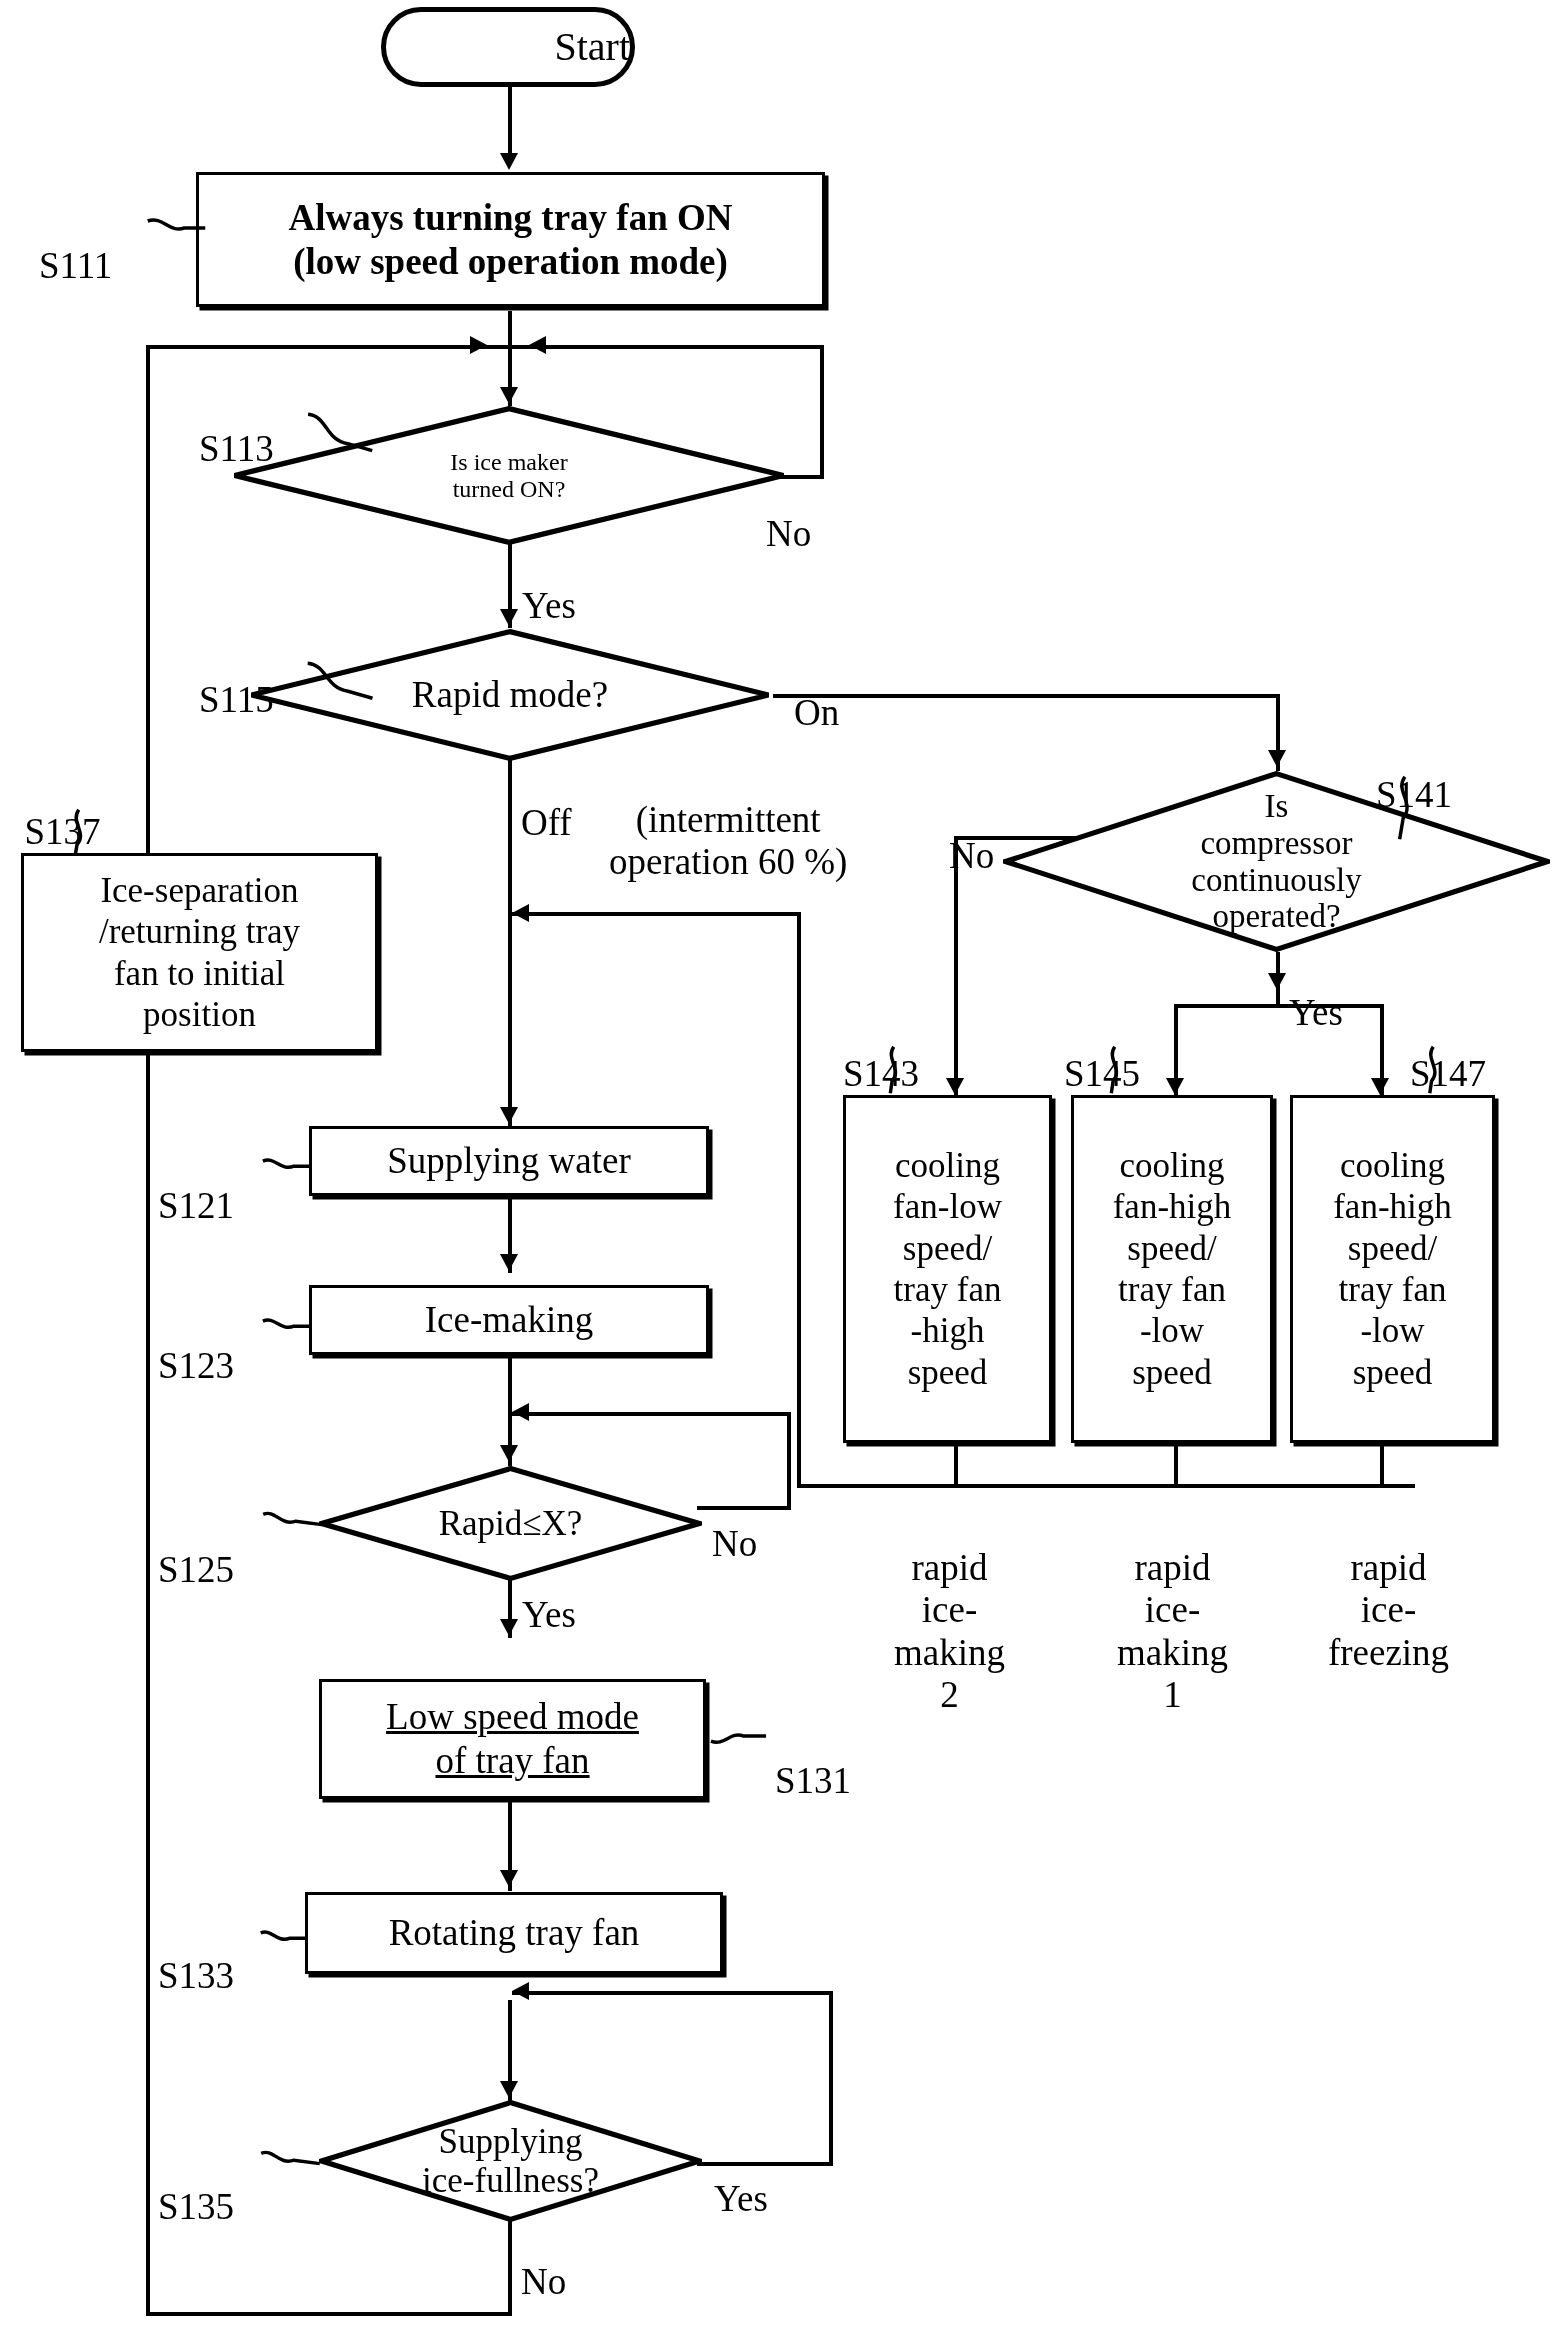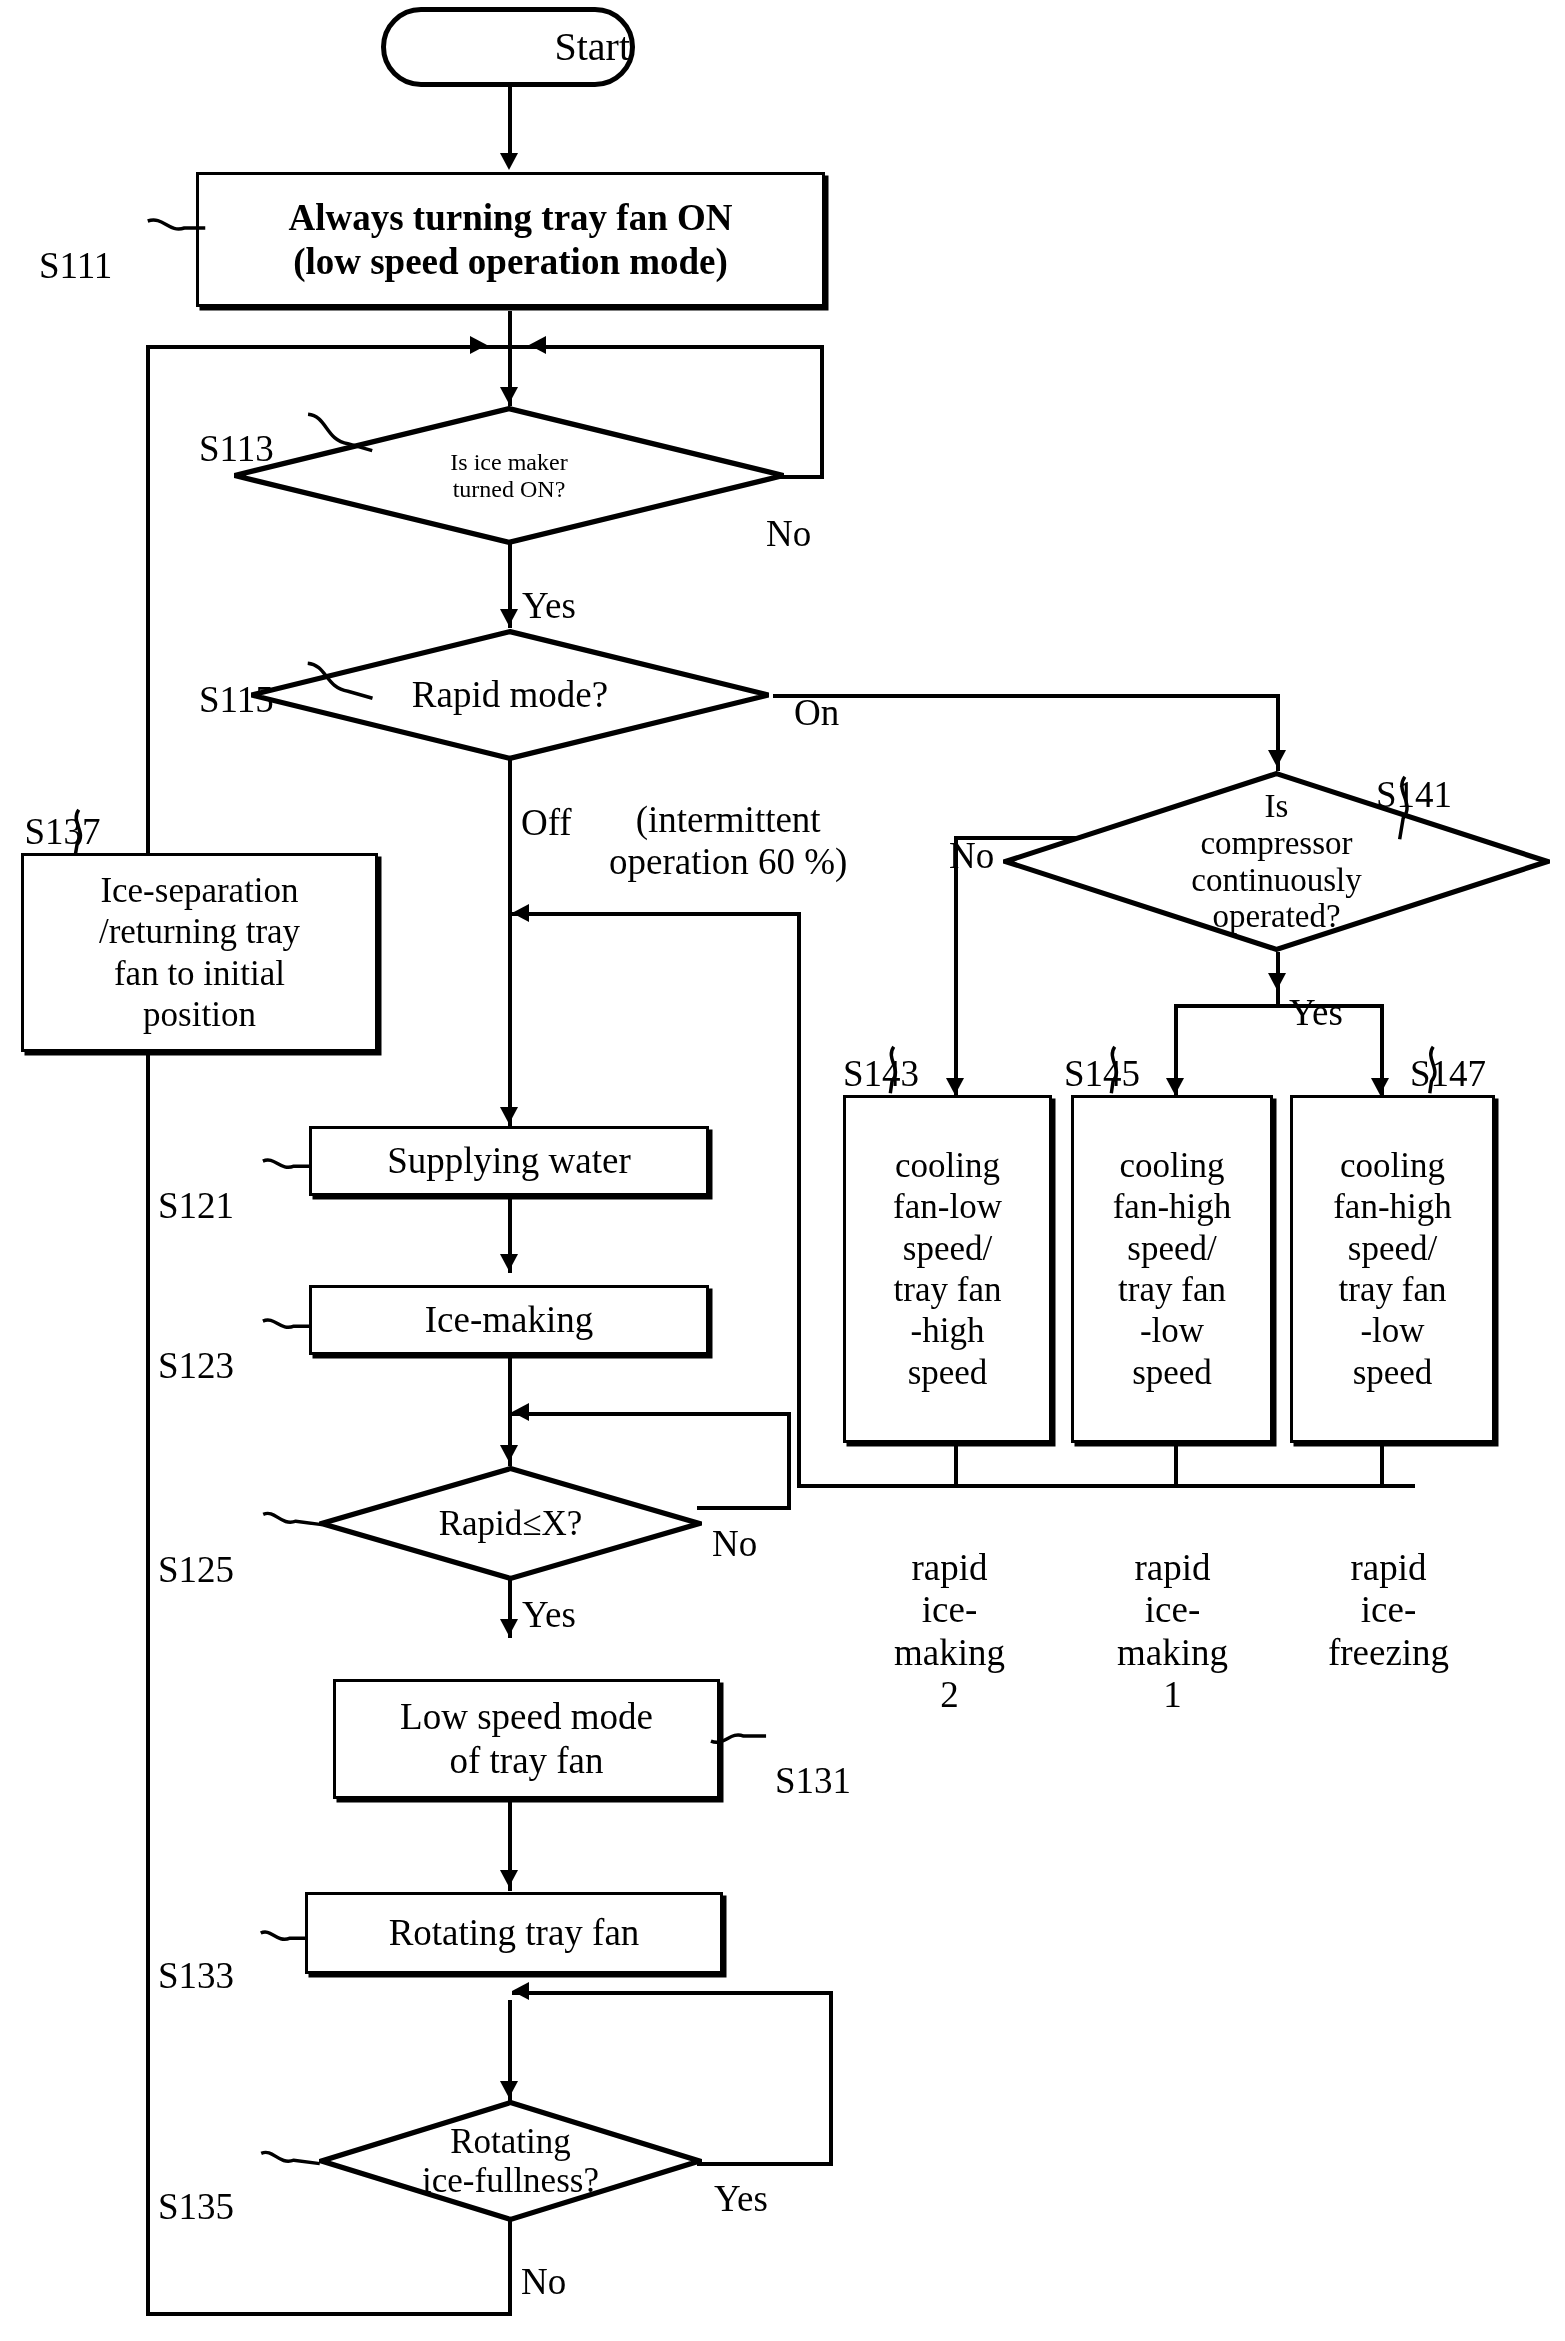--- a/index.html
+++ b/index.html
@@ -294,21 +294,21 @@
   <svg class="leader" style="left:261px;top:1504px;width:63px;height:31px;" viewBox="0 0 72 36">
     <path d="M2 12 C16 6, 22 26, 40 20 L70 24" stroke="#000" stroke-width="4" fill="none"></path>
   </svg>
   <div class="lbl" style="left:712px;top:1480px;font-size:37px;">
     <span>No</span>
   </div>
   <div class="lbl" style="left:522px;top:1551px;font-size:37px;">
     <span>Yes</span>
   </div>
 
-  <div class="node proc" style="left:333px;top:1679px;width:387px;height:120px;font-size:37px;">
+  <div class="node proc" style="left:319px;top:1679px;width:387px;height:120px;font-size:37px;text-decoration:underline;">
     <span>Low speed mode
 of tray fan</span>
   </div>
   <div class="lbl" style="left:775px;top:1717px;font-size:37px;">
     <span>S131</span>
   </div>
   <svg class="leader" style="left:709px;top:1724px;width:59px;height:31px;" viewBox="0 0 68 36">
     <path d="M2 20 C18 26, 24 8, 40 14 L66 14" stroke="#000" stroke-width="4" fill="none"></path>
   </svg>
 
@@ -319,21 +319,21 @@
     <span>S133</span>
   </div>
   <svg class="leader" style="left:259px;top:1921px;width:50px;height:31px;" viewBox="0 0 58 36">
     <path d="M2 14 C14 8, 20 26, 36 20 L56 20" stroke="#000" stroke-width="4" fill="none"></path>
   </svg>
 
   <div class="dia" style="left:319px;top:2100px;width:383px;height:122px;">
     <svg class="shape" viewBox="0 0 440 140" preserveAspectRatio="none">
       <polygon points="220,3 437,70 220,137 3,70" fill="#fff" stroke="#000" stroke-width="6"></polygon>
     </svg>
-    <div class="dtext" style="font-size:35px;">Rotating
+    <div class="dtext" style="font-size:35px;">Supplying
 ice-fullness?</div>
   </div>
   <div class="lbl" style="left:158px;top:2143px;font-size:37px;">
     <span>S135</span>
   </div>
   <svg class="leader" style="left:259px;top:2143px;width:63px;height:31px;" viewBox="0 0 72 36">
     <path d="M2 12 C16 6, 22 26, 40 20 L70 24" stroke="#000" stroke-width="4" fill="none"></path>
   </svg>
   <div class="lbl" style="left:714px;top:2135px;font-size:37px;">
     <span>Yes</span>

